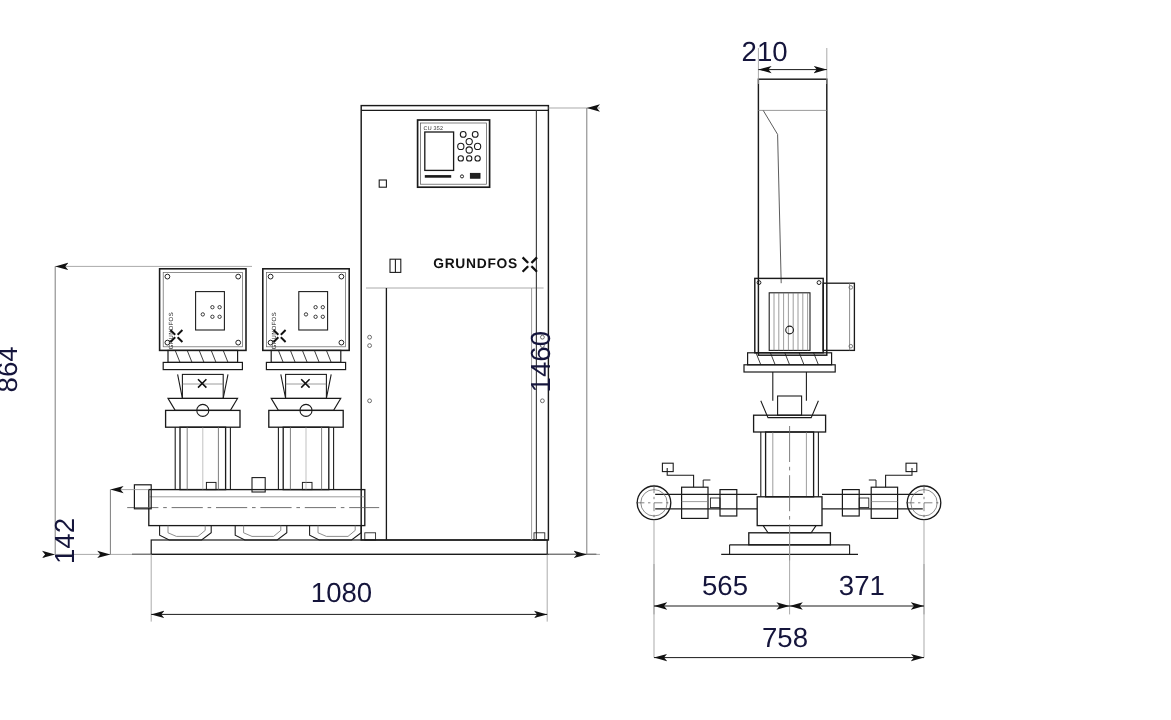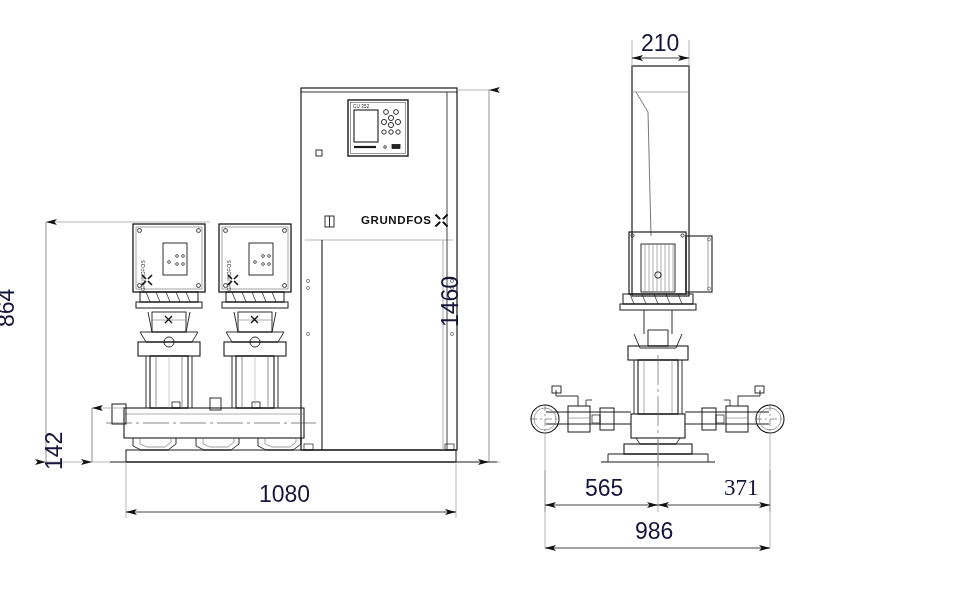--- a/index.html
+++ b/index.html
@@ -334,24 +334,24 @@
 
       <line x1="545" y1="548" x2="770" y2="548" stroke="#111" marker-start="url(#arrB)" marker-end="url(#arrA)"></line>
     </g>
   </g>
 </svg>
 
 <div class="dimtext vert" style="left:20px; top:300px;">864</div>
 <div class="dimtext vert" style="left:68px; top:443px;">142</div>
 <div class="dimtext vert" style="left:464px; top:300px;">1460</div>
 <div class="dimtext" style="left:259px; top:481px;">1080</div>
-<div class="dimtext" style="left:641px; top:30px;text-align:right;">210</div>
+<div class="dimtext" style="left:618px; top:30px;text-align:right;">210</div>
 <div class="dimtext" style="left:585px; top:475px;">565</div>
-<div class="dimtext" style="left:724px; top:475px;font-family:Liberation Serif, serif;">371</div>
-<div class="dimtext" style="left:635px; top:518px;">986</div>
+<div class="dimtext" style="left:699px; top:475px;">371</div>
+<div class="dimtext" style="left:635px; top:518px;">758</div>
 
 <div class="logo-wrap" style="left:361px; top:213px;">
   <span class="logo-text">GRUNDFOS</span>
   <svg width="15" height="15" viewBox="0 0 15 15">
     <path d="M1.5,1.5 L13.5,13.5 M13.5,1.5 L1.5,13.5" stroke="#111" stroke-width="1.9" fill="none"></path>
     <path d="M7.5,5.2 L10,7.5 L7.5,9.8 L5,7.5 Z" fill="#fff" stroke="#fff" stroke-width="0.6"></path>
   </svg>
 </div>
 
 <div class="cu-label" style="left:353px; top:104px;">CU 352</div>

